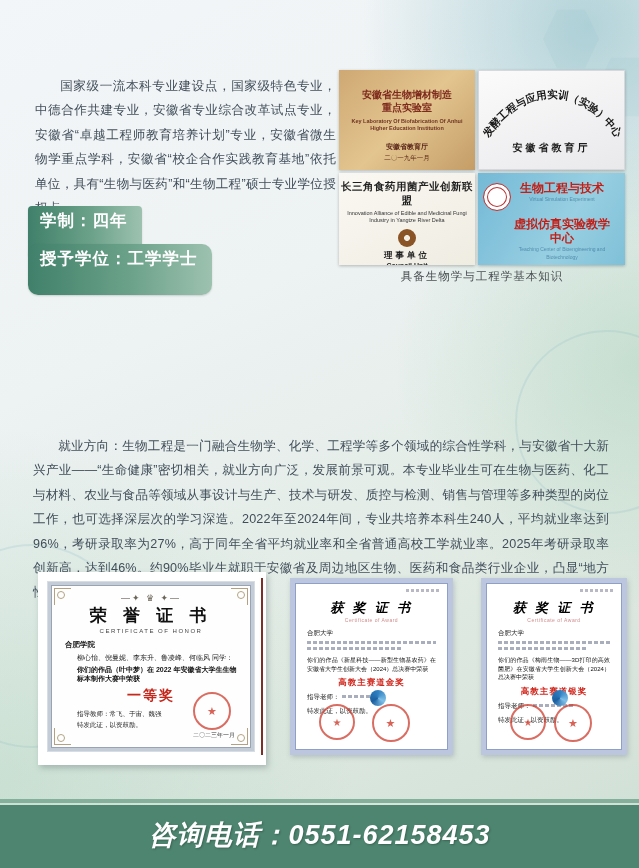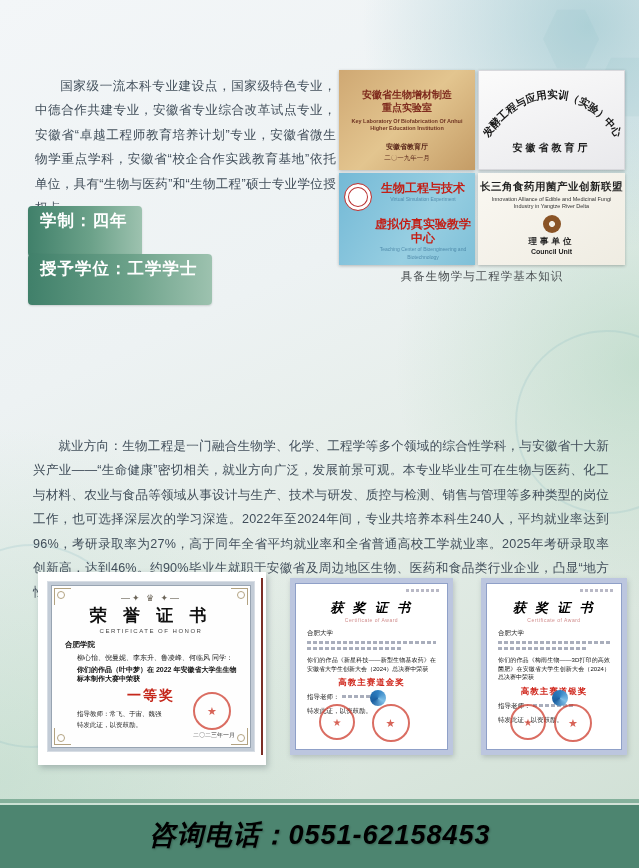--- a/index.html
+++ b/index.html
@@ -29,21 +29,21 @@
   .intro{left:35px; top:74px; width:301px;}
   .p2{left:33px; top:290px; width:576px;}
   .p3{left:33px; top:396px; width:576px;margin-top:38px;}
 
   
   .gbanner{position:absolute; left:28px; height:35px; border-radius:4px;
     background:linear-gradient(90deg,#40806a 0%,#6ba189 55%,#9dc2af 100%);
     color:#fff; font-weight:bold; font-size:16.5px; line-height:29px;
     padding:0 14px 16px 12px; letter-spacing:1px; box-shadow:0 1px 2px rgba(0,0,0,.15);}
   .b1{top:206px;}
-  .b2{top:254px;}
+  .b2{top:244px;border-radius:10px;}
 
   
   .collage{position:absolute; left:339px; top:70px; width:286px;
     display:grid; grid-template-columns:136px 147px; grid-template-rows:100px 92px; gap:3px;}
   .plaque{position:relative; overflow:hidden; box-shadow:0 1px 3px rgba(0,0,0,.25);}
   .pl1{background:linear-gradient(135deg,#cfa873 0%,#e3c58f 50%,#c49c66 100%);
        text-align:center; color:#7e2a1d; padding-top:18px; box-sizing:border-box;}
   .pl1 .t{font-size:10px; font-weight:bold; line-height:13px;}
   .pl1 .en{font-size:5.5px; font-weight:bold; margin-top:4px; line-height:7px; padding:0 10px; color:#6e3322;}
   .pl1 .iss{font-size:7px; font-weight:bold; margin-top:10px; color:#5d2a1c;}
@@ -118,21 +118,21 @@
   .award-cert .adv .rl{display:inline-block; width:40px; margin:0 0 1px 2px;}
   .award-cert .ft{font-size:6.5px; text-align:left; margin:5px 4px 0; color:#222;}
   .swirl{position:absolute; left:50%; bottom:44px; width:16px; height:16px; margin-left:-2px;
     border-radius:50%; background:conic-gradient(#2e7fc1,#7fc0e8,#1b5fa0,#2e7fc1);}
   .seal2a{left:24px; bottom:10px; width:32px; height:32px; font-size:10px;}
   .seal2b{left:50%; bottom:8px; width:34px; height:34px; font-size:11px;}
 
   
   .phone-accent{position:absolute; left:0; top:799px; width:639px; height:4px; background:#84b09b;}
   .phone-banner{position:absolute; left:0; top:805px; width:639px; height:63px; background:#4d8570;
-    color:#000000; font-size:27px; font-weight:bold; font-style:italic; text-align:center;
+    color:#ffffff; font-size:27px; font-weight:bold; font-style:italic; text-align:center;
     line-height:60px; letter-spacing:1px; text-shadow:1px 1px 2px rgba(0,0,0,.25);}
 </style>
 </head>
 <body>
 
 <div class="page">
 
   <div class="hex" style="right:40px; top:8px; width:56px; height:62px;"></div>
   <div class="hex" style="right:-14px; top:56px; width:56px; height:62px;"></div>
   <div class="ring" style="right:-60px; top:330px; width:180px; height:180px;"></div>
@@ -151,35 +151,35 @@
     </div>
     <div class="plaque pl2">
       <svg width="147" height="100" viewBox="0 0 147 100">
         <path id="arcPath" d="M10,66 C45,14 102,14 137,66" fill="none"></path>
         <text font-size="10.5" font-weight="bold" fill="#1a1a1a" font-family="Liberation Sans, sans-serif">
           <textPath href="#arcPath" startOffset="50%" text-anchor="middle">发酵工程与应用实训（实验）中心</textPath>
         </text>
       </svg>
       <div class="iss">安徽省教育厅</div>
     </div>
+    <div class="plaque pl4">
+      <div class="t">长三角食药用菌产业创新联盟</div>
+      <div class="en">Innovation Alliance of Edible and Medicinal Fungi Industry in Yangtze River Delta</div>
+      <div class="logo"></div>
+      <div class="ft">理事单位</div>
+      <div class="fte">Council Unit</div>
+    </div>
     <div class="plaque pl3">
       <div class="seal"></div>
       <div class="tx">
         <div class="r">生物工程与技术</div>
         <div class="fen">Virtual Simulation Experiment</div>
         <div class="r r2">虚拟仿真实验教学中心</div>
         <div class="fen">Teaching Center of Bioengineering and Biotechnology</div>
       </div>
-    </div>
-    <div class="plaque pl4">
-      <div class="t">长三角食药用菌产业创新联盟</div>
-      <div class="en">Innovation Alliance of Edible and Medicinal Fungi Industry in Yangtze River Delta</div>
-      <div class="logo"></div>
-      <div class="ft">理事单位</div>
-      <div class="fte">Council Unit</div>
     </div>
   </div>
   <div class="caption">具备生物学与工程学基本知识</div>
 
   <div class="gbanner b1">学制：四年</div>
   <div class="gbanner b2">授予学位：工学学士</div>
 
   <div class="para p3">就业方向：生物工程是一门融合生物学、化学、工程学等多个领域的综合性学科，与安徽省十大新兴产业——“生命健康”密切相关，就业方向广泛，发展前景可观。本专业毕业生可在生物与医药、化工与材料、农业与食品等领域从事设计与生产、技术与研发、质控与检测、销售与管理等多种类型的岗位工作，也可选择深层次的学习深造。2022年至2024年间，专业共培养本科生240人，平均就业率达到96%，考研录取率为27%，高于同年全省平均就业率和全省普通高校工学就业率。2025年考研录取率创新高，达到46%。约90%毕业生就职于安徽省及周边地区生物、医药和食品类行业企业，凸显“地方性，应用型”培养定位。</div>
 
   <div class="cert-card">

